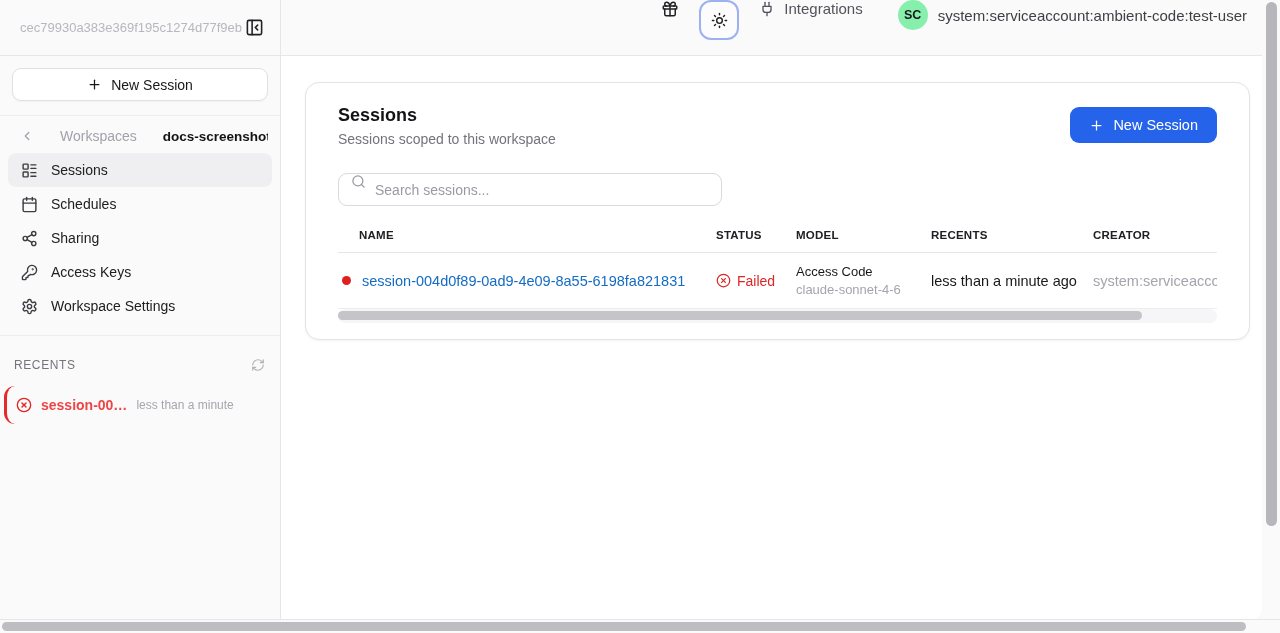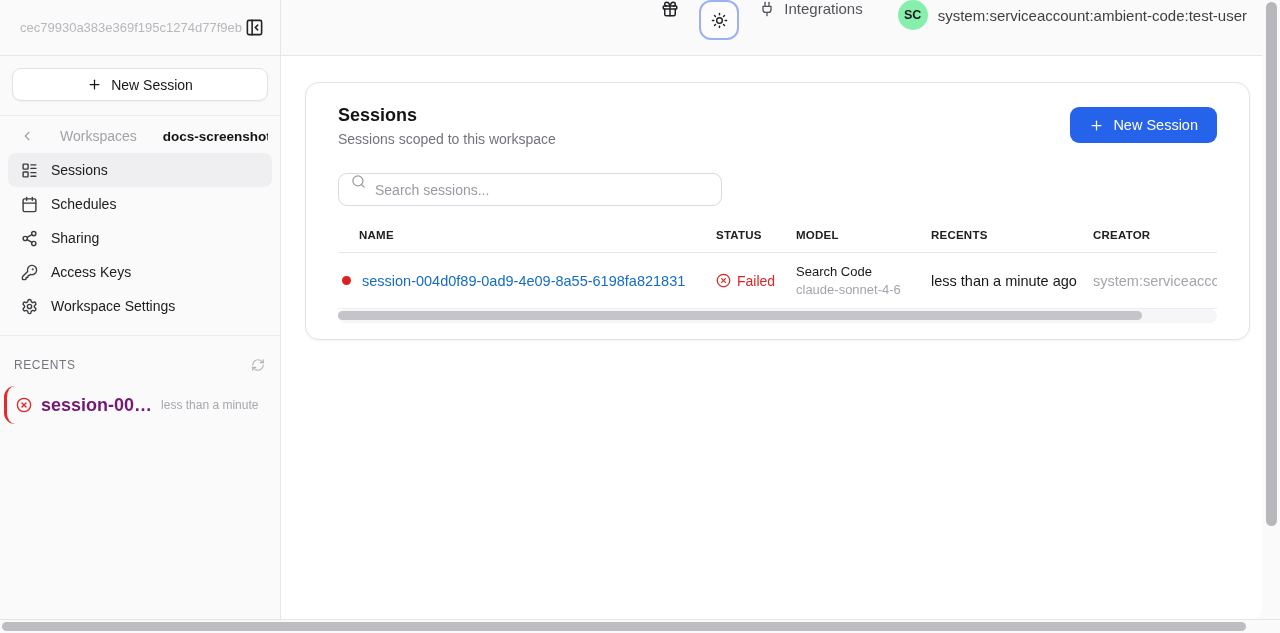--- a/index.html
+++ b/index.html
@@ -29,21 +29,21 @@
   .nav-item { height:34px; display:flex; align-items:center; gap:13px; padding-left:13px;
               border-radius:8px; font-size:14px; color:#202024; cursor:pointer; }
   .nav-item.active { background:#efeff1; }
   .nav-item .nico { color:#3c3c42; display:flex; }
   .recents-head { display:flex; align-items:center; justify-content:space-between;
                   padding:10px 15px 6px 14px; margin-top:12px; }
   .recents-title { font-size:12px; color:#74747d; letter-spacing:.05em; }
   .recent-item { margin:8px 10px 0 4px; height:38px; border-left:3px solid #e42a2a;
                  border-radius:11px; display:flex; align-items:center; gap:9px;
                  padding-left:9px; cursor:pointer; }
-  .recent-name { font-size:18px; font-weight:600; color:#701a75; white-space:nowrap; }
+  .recent-name { font-size:14px; font-weight:600; color:#ef4444; white-space:nowrap; }
   .recent-time { font-size:12px; color:#a6a6ae; white-space:nowrap; }
 
   
   .right { flex:1; display:flex; flex-direction:column; min-width:0; }
   .topbar { height:56px; background:#fafafa; border-bottom:1px solid #e7e7e9; display:flex;
             align-items:flex-start; justify-content:flex-end; padding-right:15px; gap:20px; }
   .theme-btn { width:40px; height:40px; border:2px solid #9db1f2; border-radius:12px;
                background:#fcfcfd; display:flex; align-items:center; justify-content:center;
                cursor:pointer; color:#202024; }
   .integrations { display:flex; align-items:center; gap:9px; background:none; border:none;
@@ -331,21 +331,21 @@
               <span style="display:flex">
                 <svg width="15" height="15" viewBox="0 0 24 24" fill="none" stroke="currentColor" stroke-width="2" stroke-linecap="round" stroke-linejoin="round">
                     <circle cx="12" cy="12" r="10"></circle>
                     <path d="m15 9-6 6"></path>
                     <path d="m9 9 6 6"></path>
                   </svg>
               </span>
               <span class="status-label">Failed</span>
             </div>
             <div class="cell">
-              <div class="model-title">Search Code</div>
+              <div class="model-title">Access Code</div>
               <div class="model-sub">claude-sonnet-4-6</div>
             </div>
             <div class="cell created">less than a minute ago</div>
             <div class="cell creator">system:serviceacco…</div>
           </div>
 
           <div class="inner-scroll">
             <div class="inner-thumb"></div>
           </div>
         </div>

